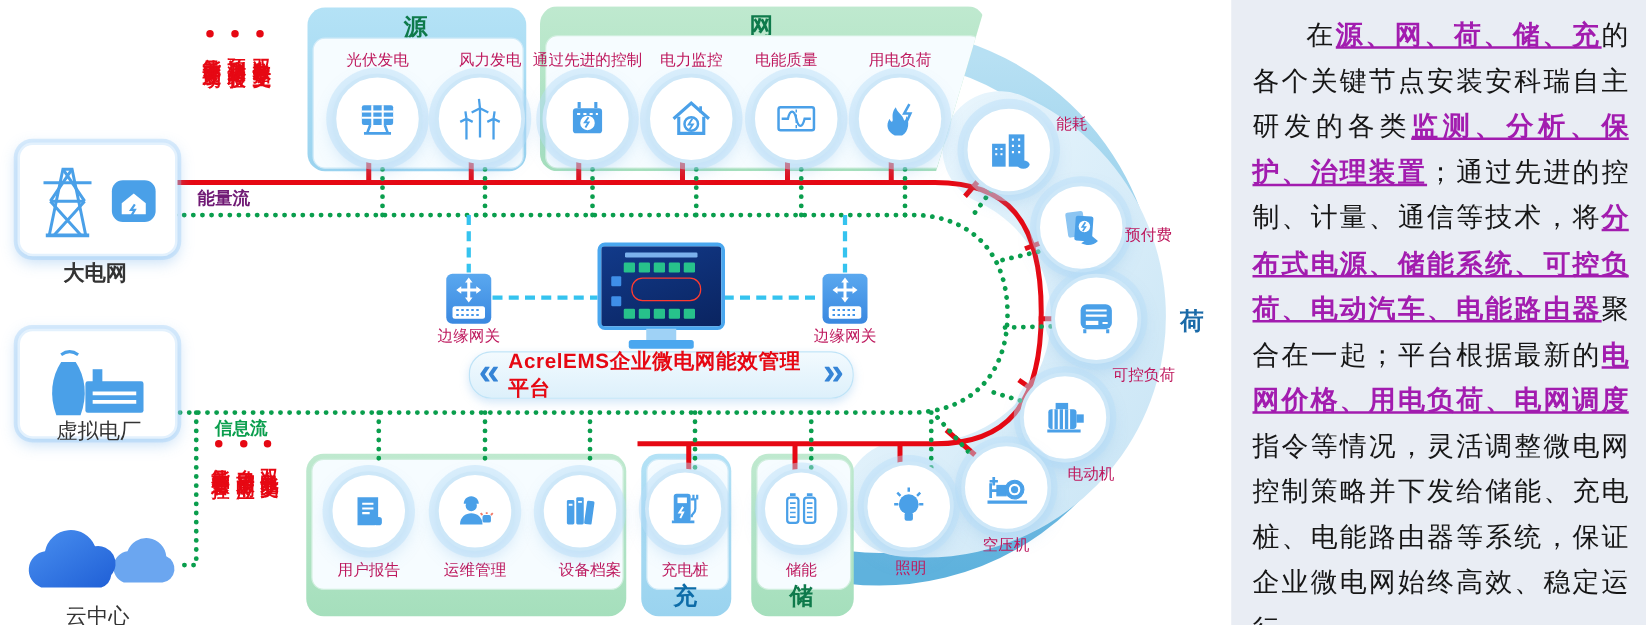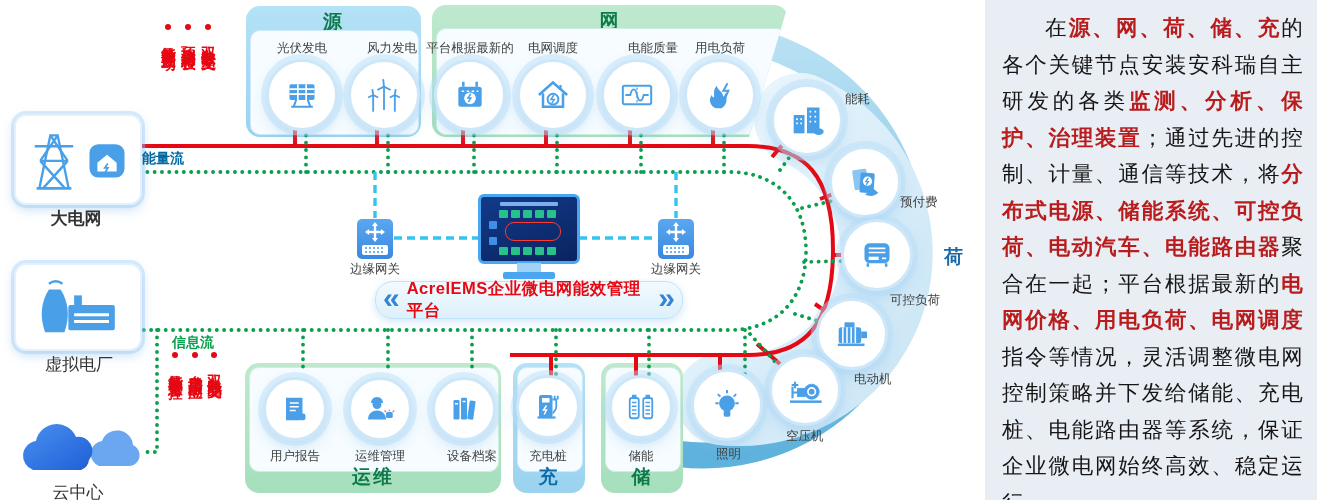--- a/index.html
+++ b/index.html
@@ -17,21 +17,21 @@
   .phead{position:absolute;font-weight:bold;font-size:19px;text-align:center;letter-spacing:2px;}
   .p-blue{background:linear-gradient(180deg,#b4e2f6,#9ad3ef);}
   .p-green{background:linear-gradient(180deg,#bfe9cf,#a5dfbc);}
   .t-green{color:#0e7a4b;}
   .t-blue{color:#0d6ca8;}
   
   .circ{position:absolute;box-sizing:border-box;border-radius:50%;background:#fff;
         border:3px solid #cde7f8;display:flex;align-items:center;justify-content:center;
         box-shadow:0 0 0 5px rgba(185,222,248,.45),0 6px 14px rgba(120,180,230,.35);z-index:3;}
   .c66{width:72px;height:72px;} .c60{width:64px;height:64px;}
-  .ilab{position:absolute;font-size:12.5px;color:#404040;white-space:nowrap;z-index:3;}
+  .ilab{position:absolute;font-size:12.5px;color:#be185d;white-space:nowrap;z-index:3;}
   .cen{transform:translateX(-50%);}
   
   .card{position:absolute;background:#fff;border:2px solid #e3f1fd;border-radius:12px;
         box-shadow:0 0 0 3px rgba(150,200,245,.35),0 4px 12px rgba(120,180,235,.45);
         display:flex;align-items:center;justify-content:center;gap:6px;z-index:2;}
   .blab{position:absolute;font-size:17px;color:#333;white-space:nowrap;transform:translateX(-50%);z-index:3;}
   
   .vcol{position:absolute;display:flex;flex-direction:column;align-items:center;z-index:3;}
   .vdot{width:6px;height:6px;border-radius:50%;background:#e60813;margin-bottom:5px;}
   .vtxt{writing-mode:vertical-rl;font-size:14.5px;font-weight:bold;color:#e60813;letter-spacing:2px;line-height:17px;}
@@ -52,21 +52,21 @@
   .banner .txt{font-size:16.5px;font-weight:bold;color:#e60813;letter-spacing:.5px;}
   .chev{font-size:30px;font-weight:bold;color:#3584d6;line-height:1;margin:0 7px;transform:translateY(-2px);}
   .gw{position:absolute;width:36px;height:40px;background:linear-gradient(180deg,#5aa8ef,#3a88e0);
       border-radius:5px;z-index:3;}
   .load-lab{position:absolute;font-size:19px;font-weight:bold;color:#1a6aa8;z-index:3;}
   
   .desc{position:absolute;left:985px;top:0;width:332px;height:500px;background:#e9edf4;
         box-sizing:border-box;padding:10px 14px 0 17px;z-index:1;}
   .desc p{margin:0;font-size:21.5px;line-height:36.5px;color:#161616;text-indent:2em;
           text-align:justify;letter-spacing:.2px;}
-  .desc .em{color:#b91c1c;font-weight:bold;}
+  .desc .em{color:#a21caf;font-weight:bold;text-decoration:underline;}
 </style>
 </head>
 <body>
 
 <div id="stage">
 
   <svg class="abs" style="left:0;top:0;z-index:0" width="985" height="500" viewBox="0 0 985 500">
     <defs>
       <linearGradient id="outerG" x1="0" y1="0" x2="0" y2="1">
         <stop offset="0" stop-color="#b7e0f3"></stop>
@@ -85,21 +85,20 @@
     <div class="phead t-green" style="left:0;right:0;top:3px;">源</div>
     <div class="pbody" style="left:4px;top:24px;width:167px;height:103px;"></div>
   </div>
   <div class="panel p-green" style="left:432px;top:5px;width:356px;height:132px;clip-path:polygon(0 0,100% 0,89% 100%,0 100%);">
     <div class="phead t-green" style="left:0;width:356px;top:3px;">网</div>
     <div class="pbody" style="left:4px;top:23px;width:348px;height:105px;clip-path:polygon(0 0,100% 0,89.5% 100%,0 100%);border-color:#cfeedd;"></div>
   </div>
 
   <div class="panel p-green" style="left:245px;top:363px;width:256px;height:130px;">
     <div class="pbody" style="left:4px;top:4px;width:248px;height:103px;border-color:#cfeedd;"></div>
-    <div class="phead t-green" style="left:0;right:0;bottom:3px;">运维</div>
   </div>
   <div class="panel p-blue" style="left:513px;top:363px;width:72px;height:130px;">
     <div class="pbody" style="left:4px;top:4px;width:64px;height:103px;"></div>
     <div class="phead t-blue" style="left:0;right:0;bottom:3px;">充</div>
   </div>
   <div class="panel p-green" style="left:601px;top:363px;width:82px;height:130px;">
     <div class="pbody" style="left:4px;top:4px;width:74px;height:103px;border-color:#cfeedd;"></div>
     <div class="phead t-green" style="left:0;right:0;bottom:3px;">储</div>
   </div>
 
@@ -136,35 +135,35 @@
 
   <div class="card" style="left:14px;top:263px;width:124px;height:84px;">
     <svg width="94" height="62" viewBox="0 0 96 64">
       <path d="M14 58 C8 42 10 26 18 14 H30 C38 26 40 42 34 58 Z" fill="#4aa0e8"></path>
       <path d="M18 8 q7-5 14 0" stroke="#4aa0e8" stroke-width="2.5" fill="none"></path>
       <rect x="44" y="20" width="8" height="12" fill="#4aa0e8"></rect>
       <rect x="38" y="30" width="48" height="26" rx="2" fill="#4aa0e8"></rect>
       <path d="M44 40h36 M44 47h36" stroke="#fff" stroke-width="3"></path>
     </svg>
   </div>
-  <div class="blab" style="left:79px;top:353px;">虚拟电厂</div>
+  <div class="blab" style="left:79px;top:333px;">虚拟电厂</div>
 
   <svg class="abs" style="left:13px;top:408px;z-index:2" width="134" height="72" viewBox="0 0 134 72">
     <defs>
         <linearGradient id="gc" x1="0" y1="0" x2="1" y2="1">
       <stop offset="0" stop-color="#4a90f0"></stop>
           <stop offset="1" stop-color="#1f5fd6"></stop>
         </linearGradient>
       </defs>
     <path d="M86 58 a13 13 0 0 1 3-25 a16 16 0 0 1 31 4 a11 11 0 0 1-3 21 Z" fill="#6ba6f0"></path>
     <path d="M20 62 a15 15 0 0 1 3-29 a21 21 0 0 1 40-4 a14 14 0 0 1 13 23 a12 12 0 0 1-8 10 Z" fill="url(#gc)"></path>
   </svg>
   <div class="blab" style="left:78px;top:481px;">云中心</div>
 
-  <div class="flab" style="left:142px;top:150px;color:#0369a1;">能量流</div>
+  <div class="flab" style="left:158px;top:150px;color:#701a75;">能量流</div>
   <div class="flab" style="left:172px;top:334px;color:#0a9e4d;">信息流</div>
 
   <div class="vcol" style="left:159px;top:24px;width:18px;">
     <span class="vdot"></span>
     <span class="vtxt">能量调度互动</span>
   </div>
   <div class="vcol" style="left:179px;top:24px;width:18px;">
     <span class="vdot"></span>
     <span class="vtxt">预测结果校验</span>
   </div>
@@ -181,23 +180,23 @@
     <span class="vdot"></span>
     <span class="vtxt">自动需求响应</span>
   </div>
   <div class="vcol" style="left:205px;top:352px;width:18px;">
     <span class="vdot"></span>
     <span class="vtxt">双向电能交易</span>
   </div>
 
   <div class="ilab cen" style="left:302px;top:40px;">光伏发电</div>
   <div class="ilab cen" style="left:392px;top:40px;">风力发电</div>
-  <div class="ilab cen" style="left:470px;top:40px;">平台根据最新的</div>
-  <div class="ilab cen" style="left:553px;top:40px;">电网调度</div>
-  <div class="ilab cen" style="left:653px;top:40px;">电能质量</div>
+  <div class="ilab cen" style="left:470px;top:40px;">通过先进的控制</div>
+  <div class="ilab cen" style="left:553px;top:40px;">电力监控</div>
+  <div class="ilab cen" style="left:629px;top:40px;">电能质量</div>
   <div class="ilab cen" style="left:720px;top:40px;">用电负荷</div>
 
   <div class="circ c66" style="left:266px;top:59px;">
     <svg width="40" height="40" viewBox="0 0 48 48">
       <rect x="9" y="11" width="30" height="19" rx="2" fill="#4aa0e8"></rect>
       <path d="M9 17h30M9 23h30M19 11v19M29 11v19" stroke="#fff" stroke-width="2"></path>
       <path d="M17 30l-3 8M31 30l3 8M11 38h26" stroke="#4aa0e8" stroke-width="2.5" fill="none"></path>
     </svg>
   </div>
   <div class="circ c66" style="left:348px;top:59px;">
@@ -251,21 +250,21 @@
 
   <div class="circ c66" style="left:829px;top:146px;">
     <svg width="40" height="40" viewBox="0 0 48 48">
       <rect x="10" y="9" width="17" height="24" rx="2" fill="#8cc5f2" transform="rotate(-8 18 21)"></rect>
       <rect x="18" y="13" width="17" height="24" rx="2" fill="#4aa0e8" transform="rotate(4 26 25)"></rect>
       <circle cx="27" cy="23" r="5.5" fill="#fff"></circle>
       <path d="M28 19l-3 4.5h3l-2.5 4" stroke="#4aa0e8" stroke-width="1.6" fill="none"></path>
       <path d="M24 39c6 3 12 2 16-2l-6-5z" fill="#4aa0e8"></path>
     </svg>
   </div>
-  <div class="ilab" style="left:900px;top:194px;">预付费</div>
+  <div class="ilab" style="left:900px;top:180px;">预付费</div>
 
   <div class="circ c66" style="left:841px;top:219px;">
     <svg width="40" height="40" viewBox="0 0 48 48">
       <rect x="9" y="10" width="30" height="24" rx="6" fill="#4aa0e8"></rect>
       <path d="M14 16h20M14 21h20" stroke="#fff" stroke-width="2"></path>
       <rect x="14" y="26" width="12" height="4" fill="#fff"></rect>
       <path d="M30 28h5" stroke="#fff" stroke-width="2"></path>
       <path d="M13 34v4M35 34v4" stroke="#4aa0e8" stroke-width="3"></path>
     </svg>
   </div>

